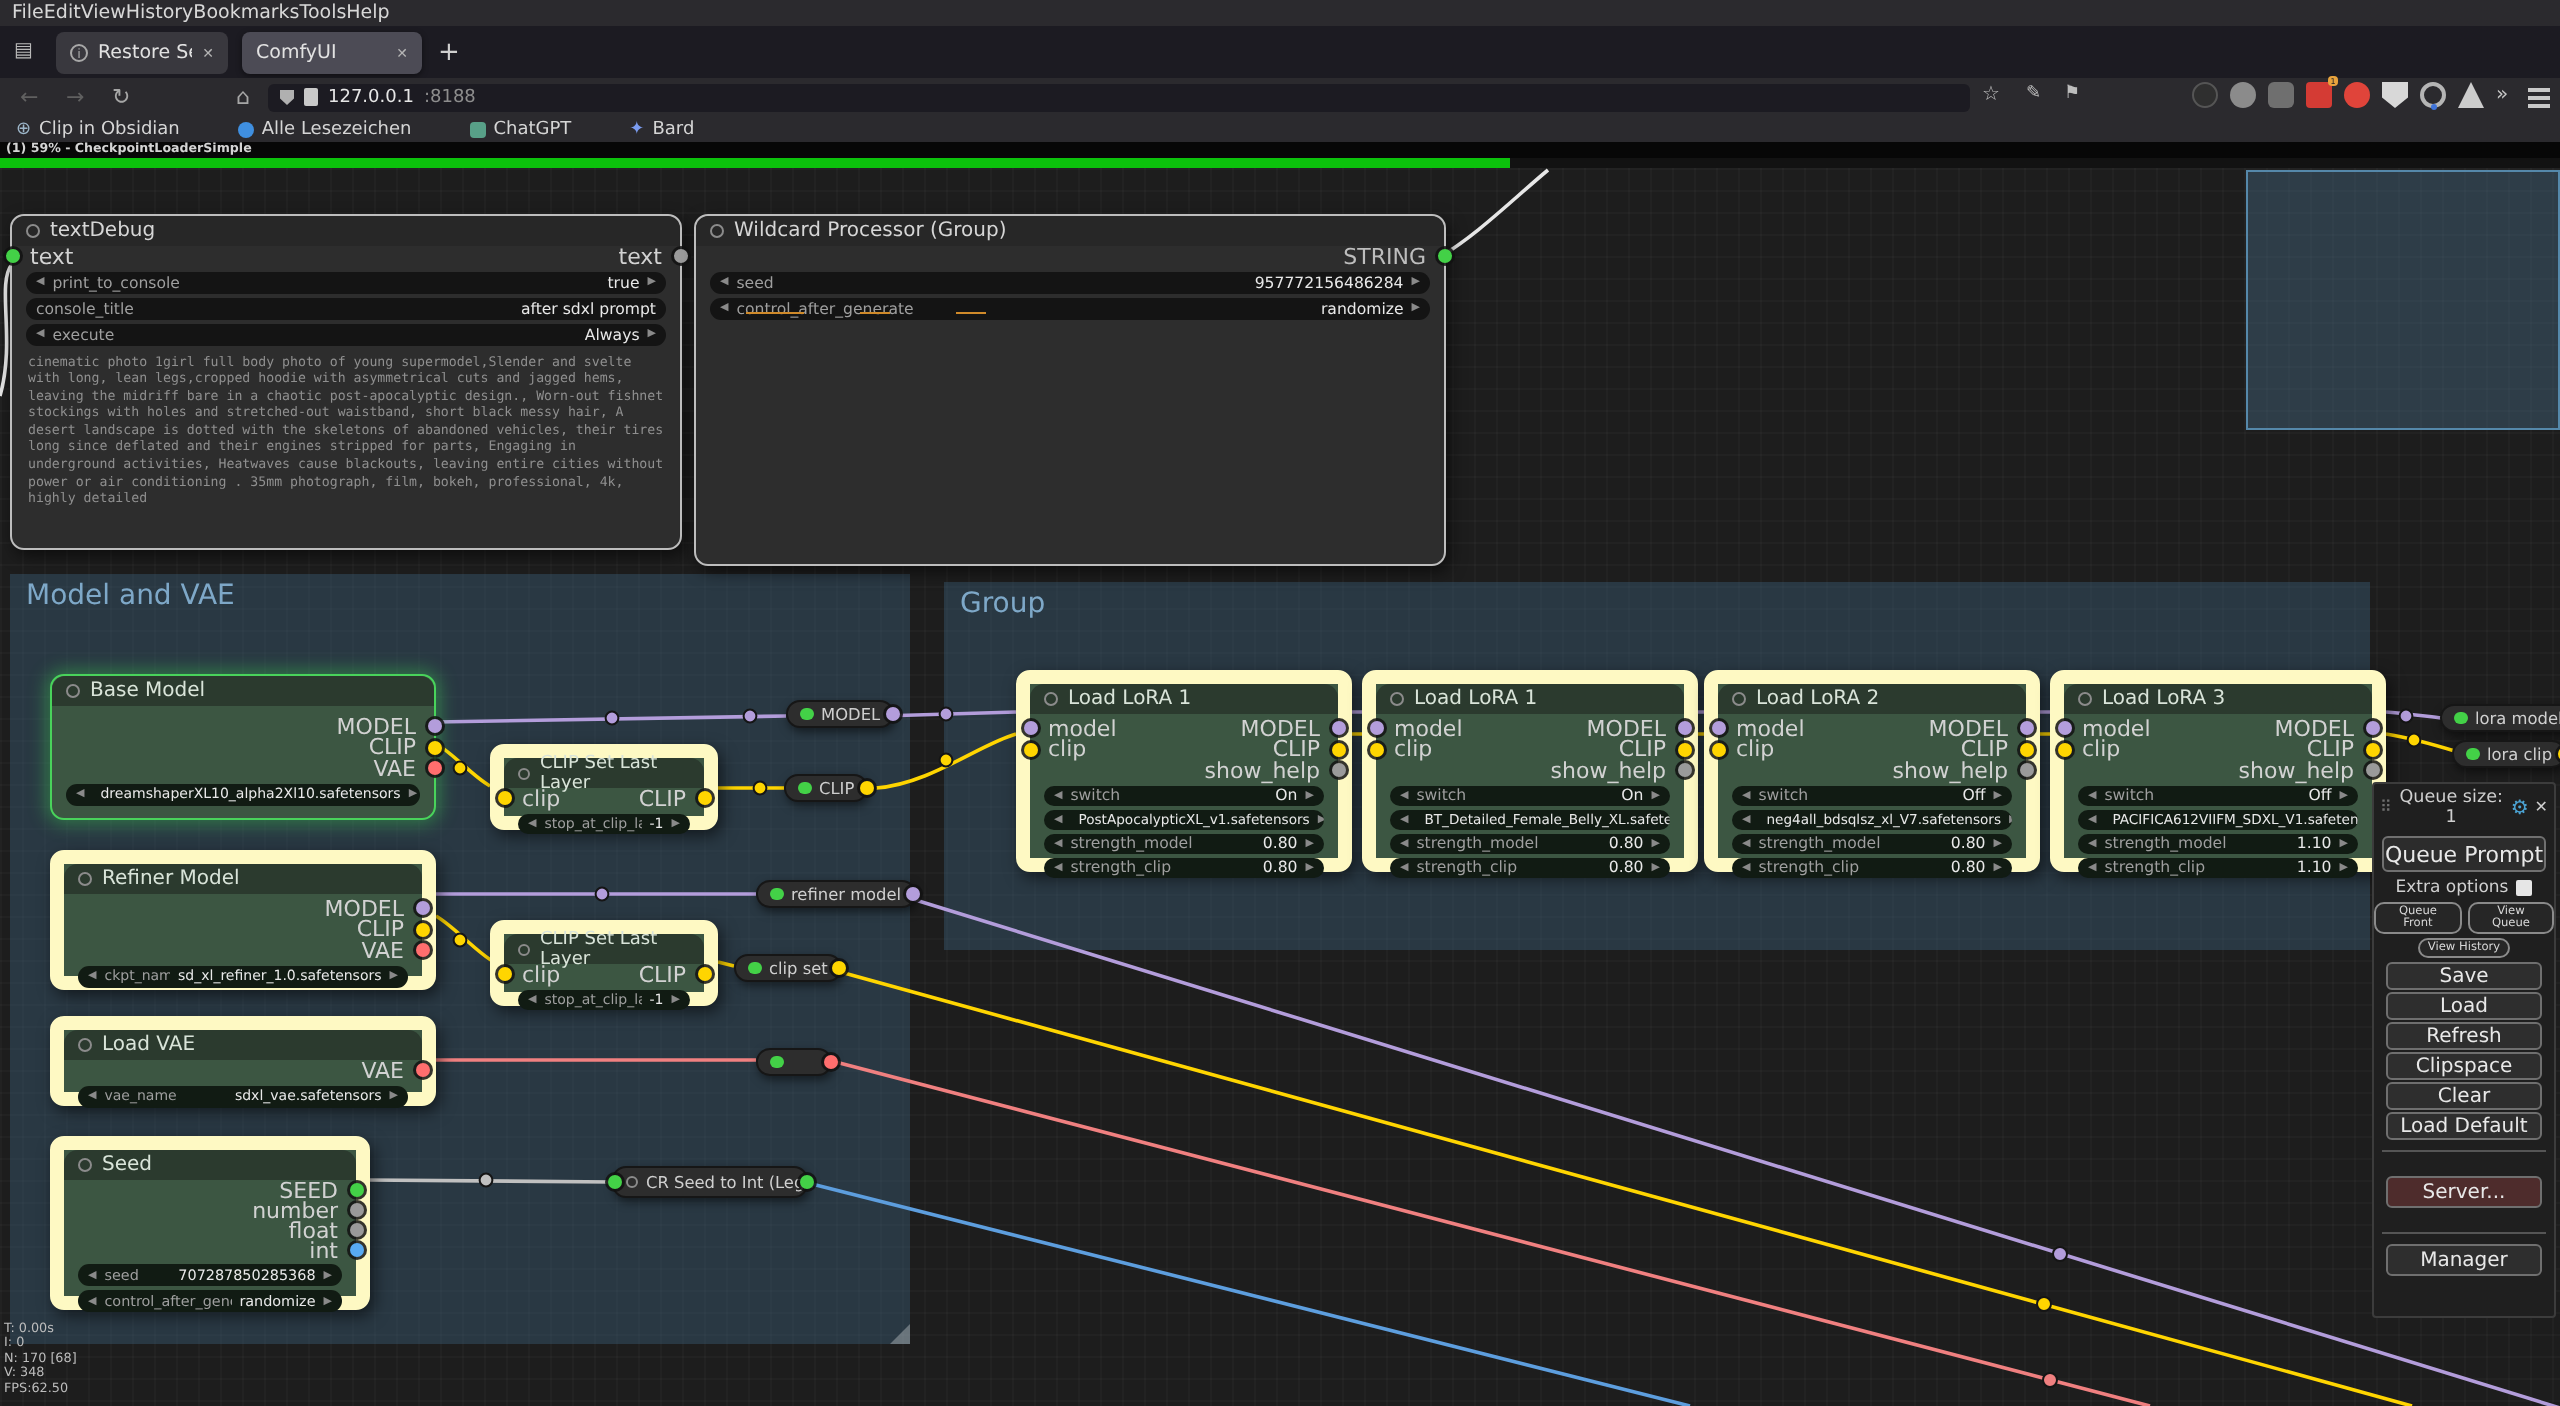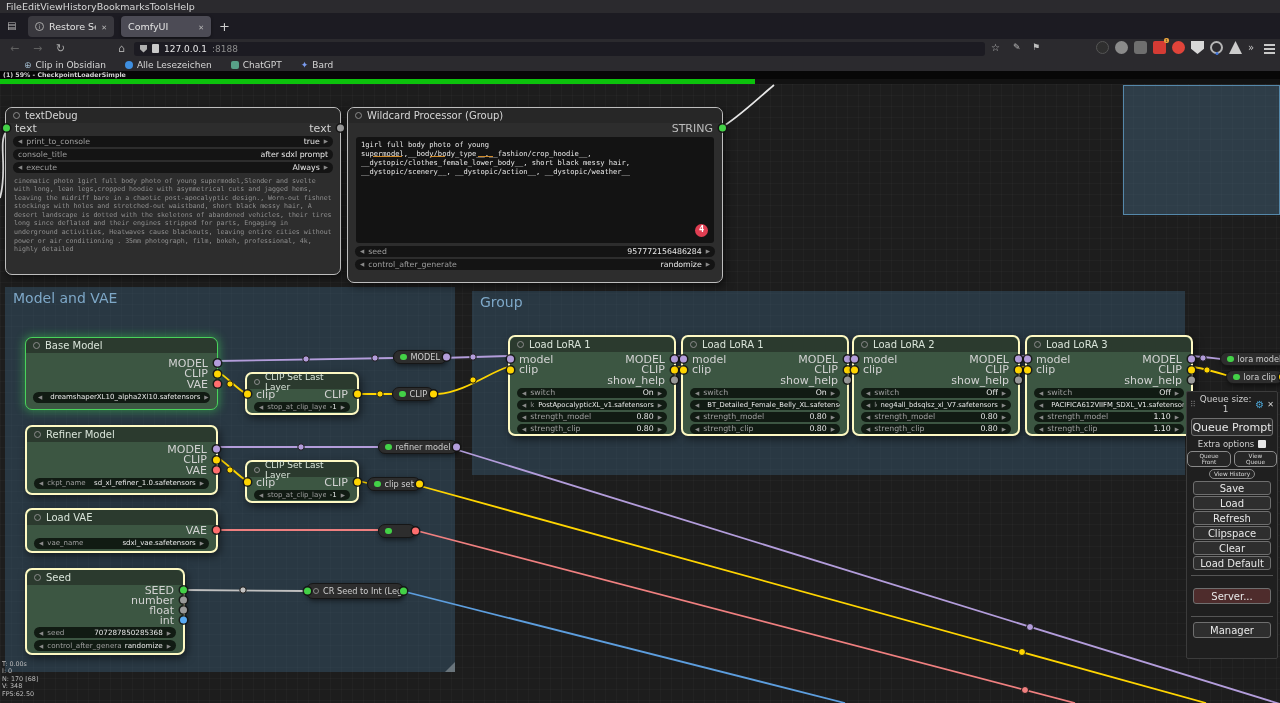--- a/index.html
+++ b/index.html
@@ -46,21 +46,21 @@
   .dotblue::after{content:"";position:absolute;left:50%;bottom:-3px;transform:translateX(-50%);
                   width:3px;height:3px;border-radius:50%;background:#3f73d9}
   .ext .bdg{position:absolute;top:-3px;right:-3px;width:5px;height:5px;border-radius:2px;
             background:#e8a33d;font-size:4px;color:#222;text-align:center;line-height:5px}
   .chev{color:#c5c5c5;font-size:10px}
   .chev::before{content:"»"}
   .burger{width:11px;height:2px;background:#c9c9c9;margin-left:4px;
           box-shadow:0 4px 0 #c9c9c9,0 8px 0 #c9c9c9;margin-top:-6px}
 
   .bbar{position:absolute;top:58px;left:0;right:0;height:13px;background:#2b2a2e;z-index:6;
-        display:flex;align-items:center;gap:19px;padding-left:24px;font-size:9px;color:#d6d6d6}
+        display:flex;align-items:center;gap:29px;padding-left:8px;font-size:9px;color:#d6d6d6}
   .bm{display:flex;align-items:center;gap:4px}
   .bmglobe{color:#9db6c9;font-size:9px}.bmglobe::before{content:"⊕"}
   .bmblue{width:8px;height:8px;border-radius:50%;background:#3f8fe0}
   .bmgpt{width:8px;height:8px;border-radius:2px;background:#58a088}
   .bmbard{color:#7b9cf0;font-size:9px}.bmbard::before{content:"✦"}
 
   .statusline{position:absolute;top:71px;left:0;right:0;height:8px;background:#070707;z-index:6;
               color:#d4d4d4;font-size:6.3px;line-height:8px;padding-left:3px;font-weight:bold}
   .progressbg{position:absolute;top:79px;left:0;right:0;height:5px;background:#121212;z-index:6}
   .progress{position:absolute;top:0;left:0;width:59%;height:5px;background:#0cc20c}
@@ -74,21 +74,21 @@
   .gtitle{font-size:14px;color:#7ea8c8;padding:3px 8px}
   .grp.sel{background:rgba(74,112,142,.38);border:1px solid #5588aa}
   .resize{position:absolute;left:445px;top:662px;width:0;height:0;z-index:2;
           border-left:10px solid transparent;border-bottom:10px solid rgba(255,255,255,.30)}
 
   svg.wires{position:absolute;top:0;left:0;z-index:2;pointer-events:none}
 
   
   .node{position:absolute;border-radius:7px;box-shadow:2px 3px 8px rgba(0,0,0,.55);z-index:3}
   .dark{background:#2d2d2d;border:1px solid #bdbdbd}
-  .green{background:#3c5642;border:2px solid #fef9c3}
+  .green{background:#3c5642;border:7px solid #fef9c3}
   .nt{height:15px;display:flex;align-items:center;gap:5px;padding:0 7px;font-size:10px;
       color:#d6d6d6;border-radius:7px 7px 0 0}
   .dark .nt{background:#272727}
   .green .nt{background:#2b3a2e;color:#d9e4d9}
   .ring{width:7px;height:7px;border:1.5px solid #8b8b8b;border-radius:50%;flex:none}
   .gap5{height:5px}.gap2{height:2px}
   .srow{position:relative;height:10.5px;display:flex;align-items:center;padding:0 9px;
         font-size:11px;color:#d2d2d2}
   .srow.right{justify-content:flex-end}
   .srow.spread{justify-content:space-between}
@@ -314,24 +314,20 @@
 
 <div class="node dark" style="left:347px;top:107px;width:376px;height:176px">
   <div class="nt">
       <span class="ring"></span>
     <span>Wildcard Processor (Group)</span>
     </div>
   <div class="srow right">
     <span style="color:#bdbdbd">STRING</span>
     <span class="pdot out c-green"></span>
   </div>
-  <div class="ta">
-    <span>1girl full body photo of young supermodel,__body/body_type__,__fashion/crop_hoodie__, __dystopic/clothes_female_lower_body__, short black messy hair, __dystopic/scenery__, __dystopic/action__, __dystopic/weather__</span>
-    <span class="badge">4</span>
-  </div>
   <div class="w">
     <span class="wn">seed</span>
     <span class="wv">957772156486284</span>
     </div>
   <div class="w">
     <span class="wn">control_after_generate</span>
     <span class="wv">randomize</span>
     </div>
 </div>
 <span class="uline" style="left:373px;top:156px;width:29px"></span>

